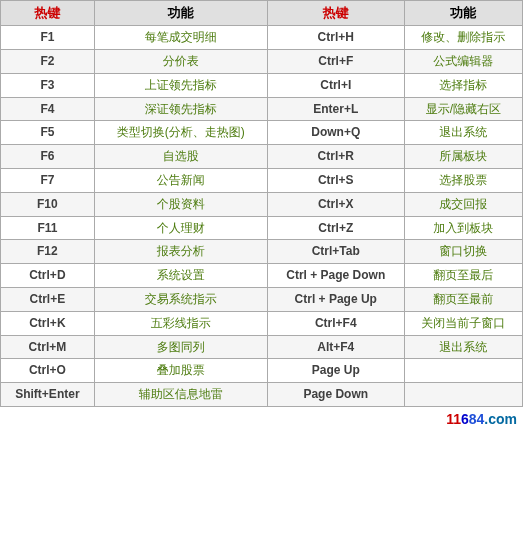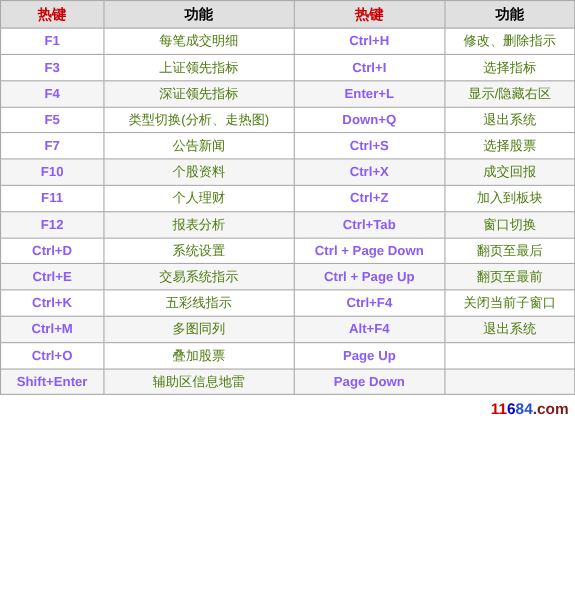--- a/index.html
+++ b/index.html
@@ -32,37 +32,37 @@
       color: #cc0000;
       font-weight: bold;
     }
     .row-even td {
       background: #ffffff;
     }
     .row-odd td {
       background: #f5f5f5;
     }
     .hotkey-cell {
-      color: #8b5cf6;
+      color: #404040;
       font-weight: bold;
       white-space: nowrap;
     }
     .func-cell {
       color: #4d7c0f;
     }
     .footer-watermark {
       text-align: right;
       padding: 4px 6px;
       font-size: 14px;
       font-weight: bold;
     }
     .watermark-11 { color: #cc0000; }
     .watermark-6 { color: #0000cc; }
     .watermark-84 { color: #1d4ed8; }
-    .watermark-com { color: #7f1d1d; text-align: right; }
+    .watermark-com { color: #0369a1; text-align: right; }
   </style>
 </head>
 <body>
 
 <table>
   <thead>
     <tr>
       <th>
         <span class="hotkey-red">热键</span>
       </th>
@@ -73,37 +73,49 @@
       <th>功能</th>
     </tr>
   </thead>
   <tbody id="table-body">
   <tr class="row-even">
         <td class="hotkey-cell">F1</td>
         <td class="func-cell">每笔成交明细</td>
         <td class="hotkey-cell">Ctrl+H</td>
         <td class="func-cell">修改、删除指示</td>
       </tr>
+      <tr class="row-odd">
+        <td class="hotkey-cell">F2</td>
+        <td class="func-cell">分价表</td>
+        <td class="hotkey-cell">Ctrl+F</td>
+        <td class="func-cell">公式编辑器</td>
+      </tr>
       <tr class="row-even">
         <td class="hotkey-cell">F3</td>
         <td class="func-cell">上证领先指标</td>
         <td class="hotkey-cell">Ctrl+I</td>
         <td class="func-cell">选择指标</td>
       </tr>
       <tr class="row-odd">
         <td class="hotkey-cell">F4</td>
         <td class="func-cell">深证领先指标</td>
         <td class="hotkey-cell">Enter+L</td>
         <td class="func-cell">显示/隐藏右区</td>
       </tr>
       <tr class="row-even">
         <td class="hotkey-cell">F5</td>
         <td class="func-cell">类型切换(分析、走热图)</td>
         <td class="hotkey-cell">Down+Q</td>
         <td class="func-cell">退出系统</td>
+      </tr>
+      <tr class="row-odd">
+        <td class="hotkey-cell">F6</td>
+        <td class="func-cell">自选股</td>
+        <td class="hotkey-cell">Ctrl+R</td>
+        <td class="func-cell">所属板块</td>
       </tr>
       <tr class="row-even">
         <td class="hotkey-cell">F7</td>
         <td class="func-cell">公告新闻</td>
         <td class="hotkey-cell">Ctrl+S</td>
         <td class="func-cell">选择股票</td>
       </tr>
       <tr class="row-odd">
         <td class="hotkey-cell">F10</td>
         <td class="func-cell">个股资料</td>

